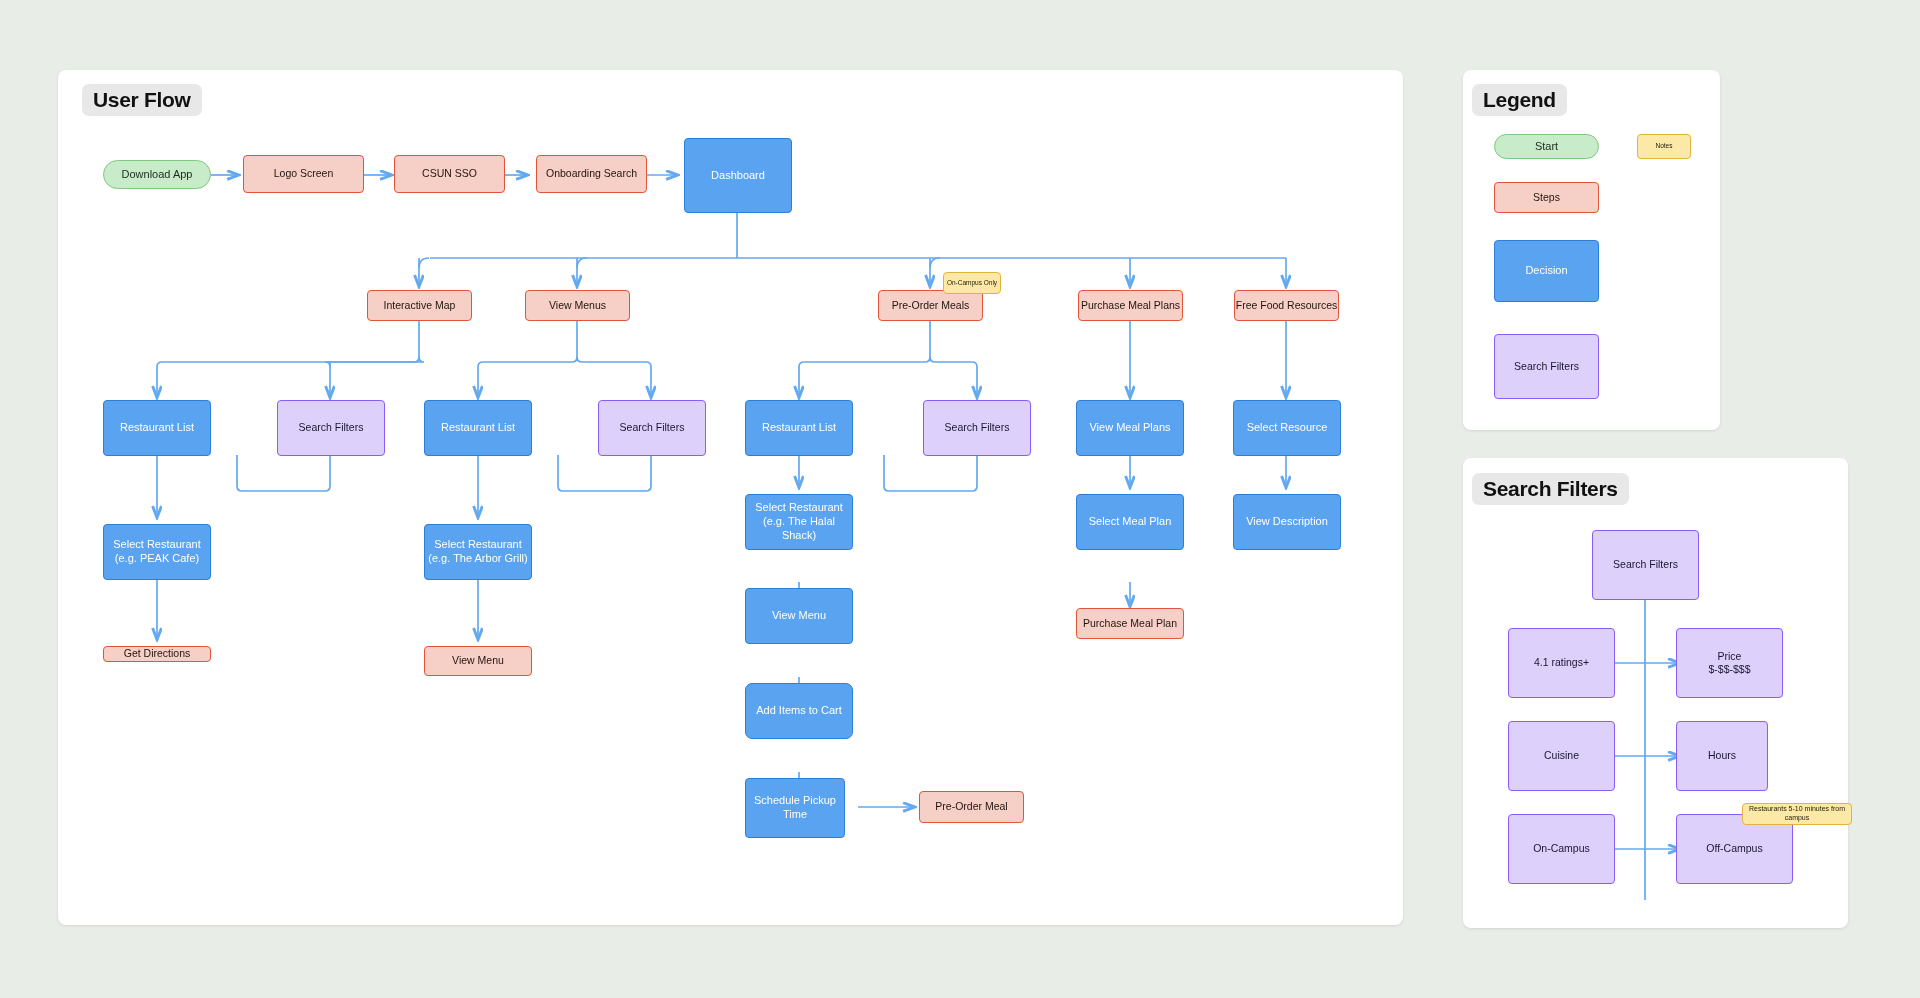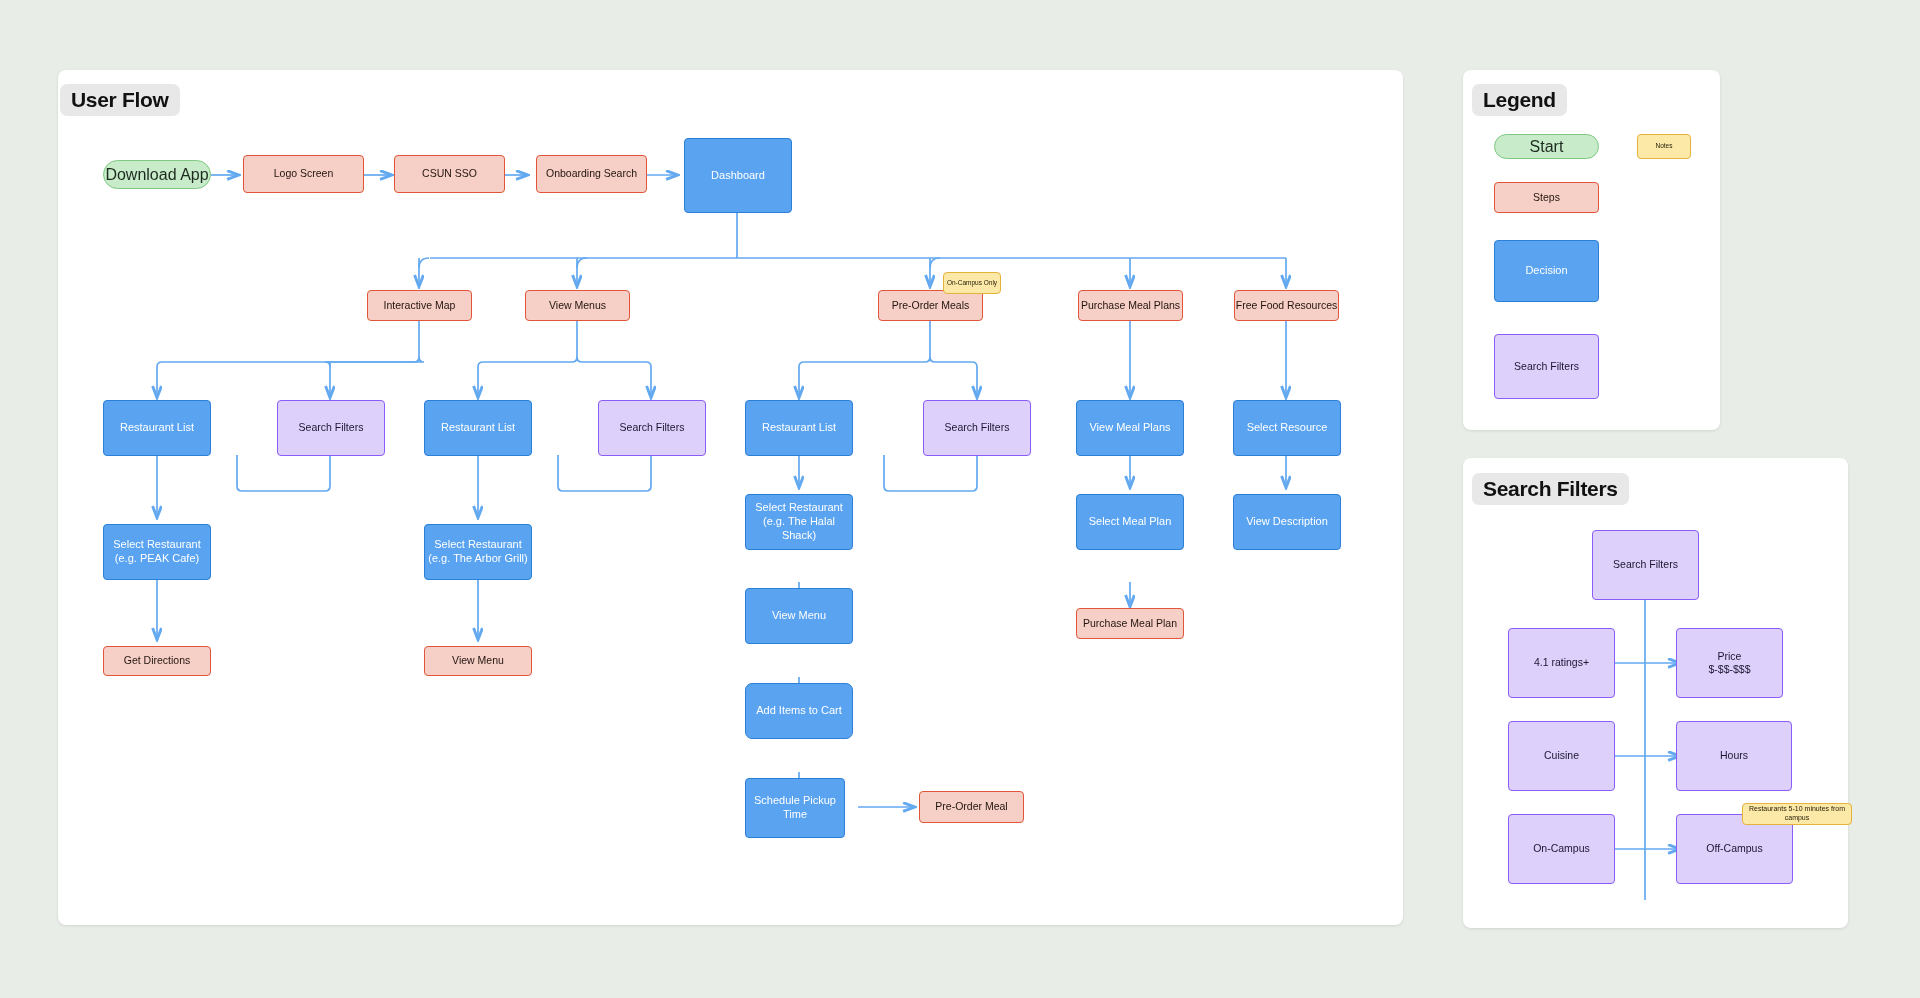--- a/index.html
+++ b/index.html
@@ -24,40 +24,40 @@
   .panel-title {
     position: absolute;
     background: #e8e8e8;
     border-radius: 7px;
     color: #111111;
     font-weight: 700;
     letter-spacing: -0.3px;
     display: flex; align-items: center; justify-content: center;
     white-space: nowrap;
   }
-  #title-userflow { left: 60px;  top: 84px;  height: 32px; padding: 0 11px; font-size: 21px; }
+  #title-userflow { left: 82px;  top: 84px;  height: 32px; padding: 0 11px; font-size: 21px; }
   #title-legend   { left: 1472px; top: 84px; height: 32px; padding: 0 11px; font-size: 21px; }
   #title-filters  { left: 1472px; top: 473px; height: 32px; padding: 0 11px; font-size: 21px; }
 
   
   .node {
     position: absolute;
     display: flex; align-items: center; justify-content: center;
     text-align: center;
     line-height: 1.25;
     z-index: 3;
   }
   .node .lbl { display: block; white-space: pre-line; }
 
   .n-start {
     background: #c8ecca;
     border: 1.6px solid #7ec882;
     border-radius: 18px;
     color: #1d2b1f;
-    font-size: 16px;
+    font-size: 11px;
   }
   .n-step {
     background: #f6cfc7;
     border: 1.8px solid #e1563a;
     border-radius: 4px;
     color: #23150f;
     font-size: 10.5px;
   }
   .n-decision {
     background: #5aa3f0;
@@ -203,21 +203,21 @@
   <div class="node n-decision" style="left:103px; top:400px; width:108px; height:56px;">
     <span class="lbl">Restaurant List</span>
   </div>
   <div class="node n-filter" style="left:277px; top:400px; width:108px; height:56px;">
     <span class="lbl">Search Filters</span>
   </div>
   <div class="node n-decision" style="left:103px; top:524px; width:108px; height:56px;">
     <span class="lbl">Select Restaurant
 (e.g. PEAK Cafe)</span>
   </div>
-  <div class="node n-step" style="left:103px; top:646px; width:108px; height:30px;">
+  <div class="node n-step" style="left:103px; top:646px; width:108px; height:16px;">
     <span class="lbl">Get Directions</span>
   </div>
 
   <div class="node n-decision" style="left:424px; top:400px; width:108px; height:56px;">
     <span class="lbl">Restaurant List</span>
   </div>
   <div class="node n-filter" style="left:598px; top:400px; width:108px; height:56px;">
     <span class="lbl">Search Filters</span>
   </div>
   <div class="node n-decision" style="left:424px; top:524px; width:108px; height:56px;">
@@ -311,21 +311,21 @@
   <div class="node n-filter" style="left:1508px; top:628px; width:107px; height:70px;">
     <span class="lbl">4.1 ratings+</span>
   </div>
   <div class="node n-filter" style="left:1676px; top:628px; width:107px; height:70px;">
     <span class="lbl">Price
 $-$$-$$$</span>
   </div>
   <div class="node n-filter" style="left:1508px; top:721px; width:107px; height:70px;">
     <span class="lbl">Cuisine</span>
   </div>
-  <div class="node n-filter" style="left:1676px; top:721px; width:116px; height:70px;">
+  <div class="node n-filter" style="left:1676px; top:721px; width:92px; height:70px;">
     <span class="lbl">Hours</span>
   </div>
   <div class="node n-filter" style="left:1508px; top:814px; width:107px; height:70px;">
     <span class="lbl">On-Campus</span>
   </div>
   <div class="node n-filter" style="left:1676px; top:814px; width:117px; height:70px;">
     <span class="lbl">Off-Campus</span>
   </div>
 
   <div class="node n-note sm" style="left:1742px; top:803px; width:110px; height:22px;">

